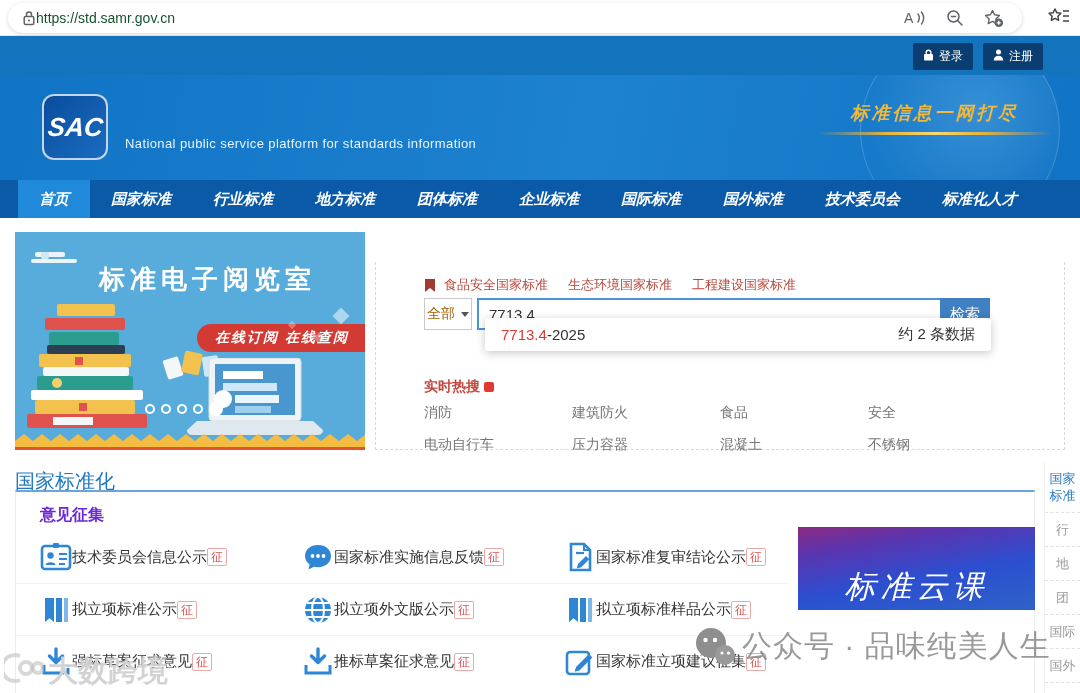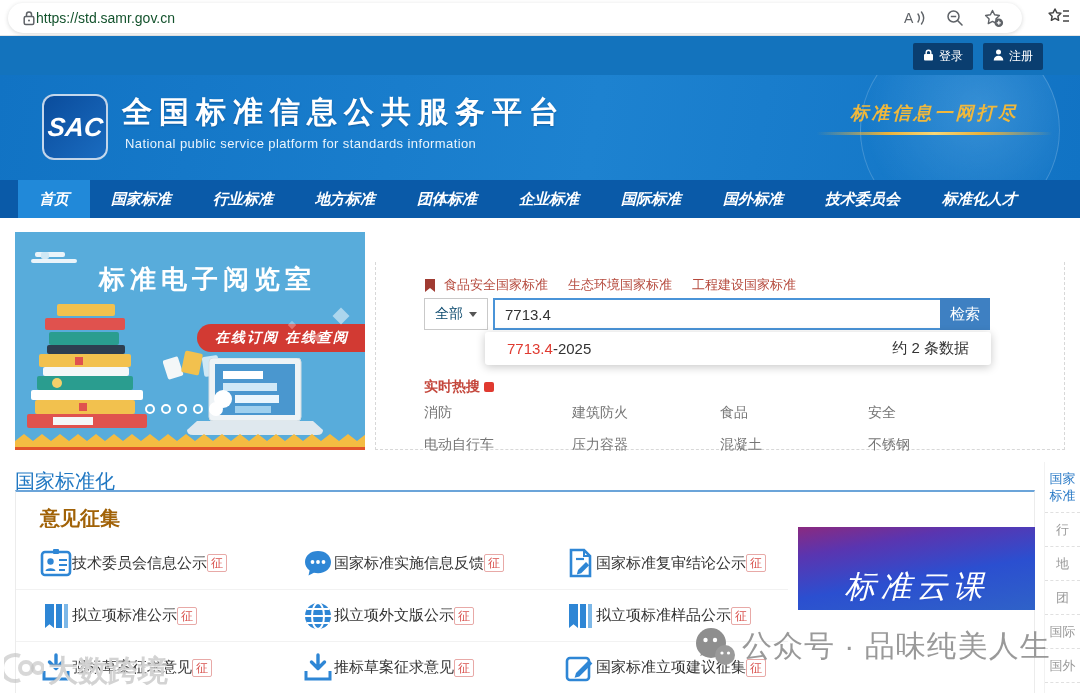--- a/index.html
+++ b/index.html
@@ -70,31 +70,31 @@
   .tab { flex:1; display:flex; align-items:center; justify-content:center; font-size:16px; color:#333;
          background:#f0f0f0; border:1px solid #ddd; border-left:none; cursor:pointer; }
   .tab:first-child { border-left:1px solid #ddd; }
   .tab.active { background:#fff; border-top:3px solid #2f6da8; border-bottom:none; font-weight:bold; }
   .panel-body { position:absolute; top:30px; left:0; right:0; bottom:0;
                 border:1px dashed #d8d8d8; border-top:none; background:#fff; }
   .quick-row { position:absolute; left:48px; top:14px; display:flex; align-items:center; gap:20px;
                font-size:13px; color:#b5493c; }
   .quick-row a { color:#b5493c; text-decoration:none; cursor:pointer; }
   .search-row { position:absolute; left:48px; top:36px; right:74px; height:32px; display:flex; }
-  .scope-select { width:64px; height:32px; border:1px solid #c9c9c9; display:flex; align-items:center;
-                  justify-content:center; gap:6px; font-size:14px; color:#0c4a6e; background:#fff; cursor:pointer; }
+  .scope-select { width:48px; height:32px; border:1px solid #c9c9c9; display:flex; align-items:center;
+                  justify-content:center; gap:6px; font-size:14px; color:#a16207; background:#fff; cursor:pointer; }
   .caret { width:0; height:0; border-left:4px solid transparent; border-right:4px solid transparent;
            border-top:5px solid #555; }
   .search-input { flex:1; height:32px; border:2px solid #4a94d8; border-right:none; margin-left:5px;
                   padding:0 10px; font-size:15px; color:#333; outline:none; font-family:inherit; }
   .search-btn { width:50px; height:32px; background:#3e80c2; color:#fff; border:none; font-size:15px;
                 cursor:pointer; font-family:inherit; }
-  .suggest { position:absolute; left:109px; top:70px; width:506px; height:33px; background:#fff;
+  .suggest { position:absolute; left:109px; top:56px; width:506px; height:33px; background:#fff;
              border-radius:3px; box-shadow:0 2px 10px rgba(0,0,0,.22); display:flex; align-items:center;
-             justify-content:space-between; padding:0 22px; z-index:10; font-size:15px; cursor:pointer; }
+             justify-content:space-between; padding:0 16px; z-index:10; font-size:15px; cursor:pointer; }
   .suggest .match { color:#e03a30; }
   .suggest .rest { color:#333; }
   .suggest .count { color:#333; }
   .hot-label { position:absolute; left:48px; top:116px; color:#c4473c; font-weight:bold; font-size:14px;
                display:flex; align-items:center; gap:4px; z-index:4; }
   .hot-ic { width:10px; height:10px; background:#e03a30; border-radius:2px; display:inline-block; }
   .hot-grid { position:absolute; left:48px; top:142px; display:grid;
               grid-template-columns:148px 148px 148px 148px; row-gap:14px; font-size:14px; color:#757575; }
   .hot-grid span { cursor:pointer; }
 
@@ -110,21 +110,21 @@
   
   .side-strip { position:absolute; right:0; top:462px; width:36px; height:231px; background:#fff;
                 border-left:1px solid #f2f2f2; }
   .side-tab { padding:8px 4px; text-align:center; font-size:13px; color:#9a9a9a; line-height:17px;
               border-bottom:1px dashed #e0e0e0; cursor:pointer; }
   .side-tab.active { color:#2a7ac6; }
 
   
   .content-box { position:absolute; left:15px; top:490px; width:1020px; height:203px; background:#fff;
                  border-top:2px solid #6ba4d9; border-left:1px solid #ececec; border-right:1px solid #ececec; }
-  .op-title { margin:13px 0 5px 24px; font-weight:bold; font-size:20px; color:#a16207; }
+  .op-title { margin:13px 0 5px 24px; font-weight:bold; font-size:16px; color:#6d28d9; }
   .op-rows { width:772px; }
   .op-row { display:grid; grid-template-columns:262px 262px 240px; padding-left:24px; height:52px;
             align-items:center; border-top:1px solid #f2f2f2; }
   .op-row:first-child { border-top:none; }
   .op-item { display:flex; align-items:center; font-size:15px; color:#333; cursor:pointer; }
   .op-ic { color:#2e86d5; display:inline-flex; flex:0 0 auto; }
   .zheng { color:#d9534f; border:1px solid #e8a9a7; font-size:12px; padding:0 3px; line-height:16px;
            border-radius:2px; background:#fff; }
 
   
@@ -222,21 +222,20 @@
         <span>注册</span>
       </div>
     </div>
   </div>
 
   <div class="header">
     <div class="globe-decor"></div>
     <div class="sac-logo">
         <span>SAC</span>
       </div>
-    <div class="header-title">全国标准信息公共服务平台</div>
     <div class="header-sub">National public service platform  for standards information</div>
     <div class="slogan">
       <div class="slogan-text">标准信息一网打尽</div>
       <div class="slogan-line"></div>
     </div>
   </div>
 
   <div class="nav">
     <span class="nav-item active">首页</span>
     <span class="nav-item">国家标准</span>

